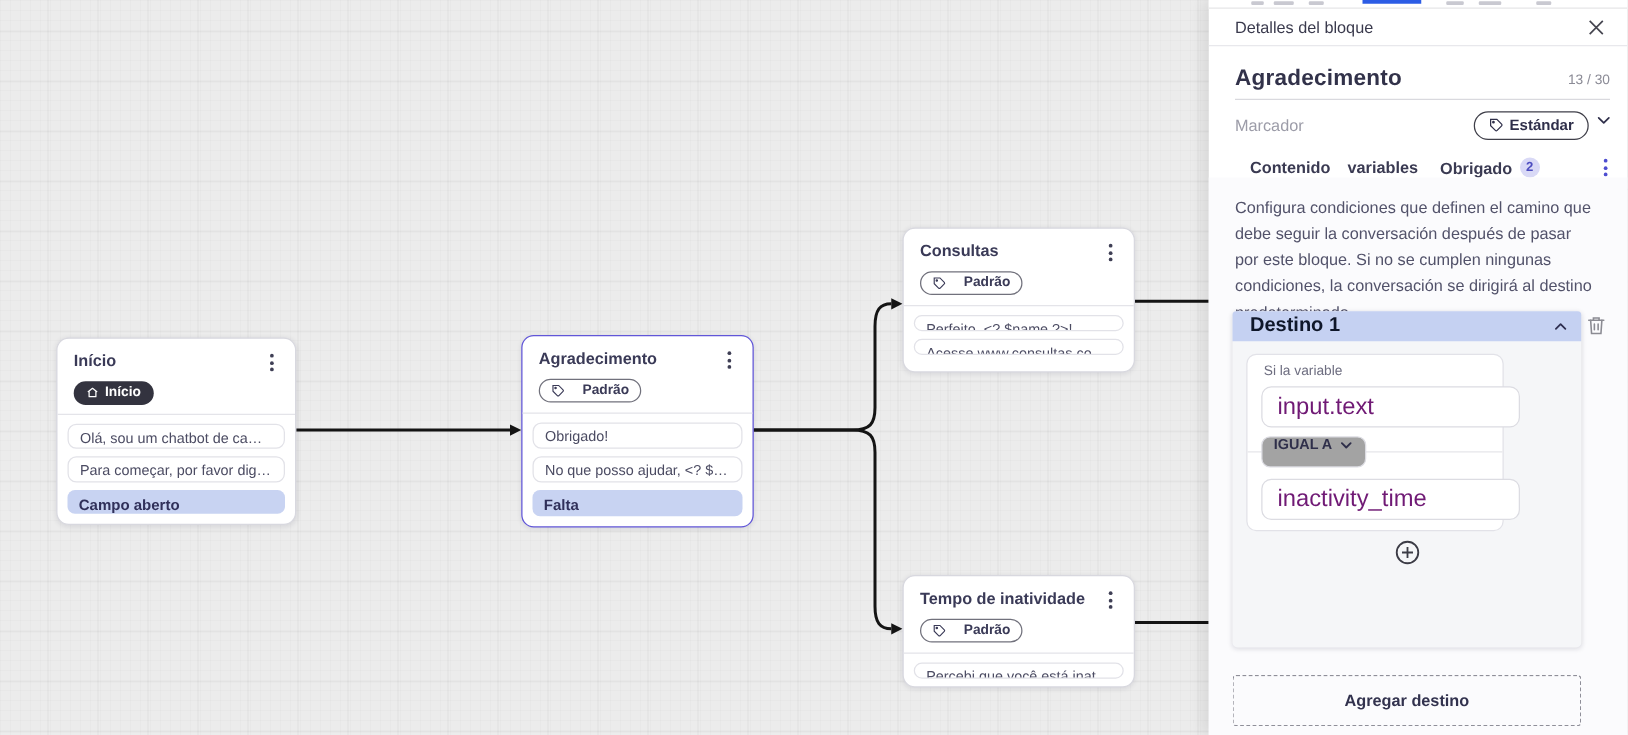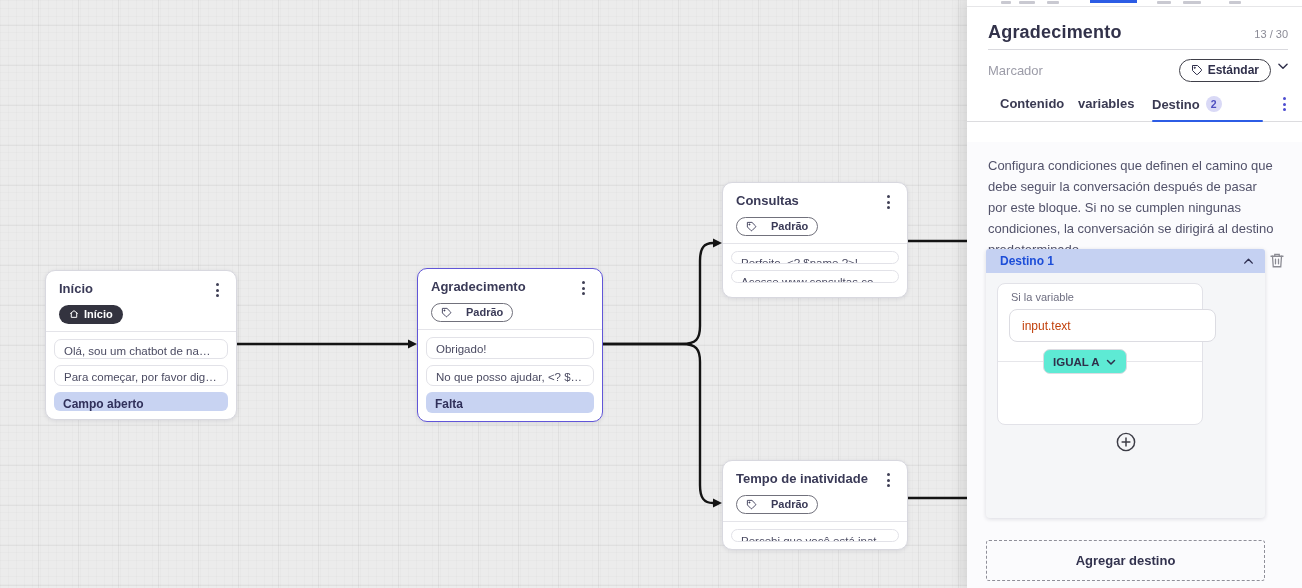--- a/index.html
+++ b/index.html
@@ -90,37 +90,37 @@
   .tabs .kebab i { background:#4d4dd0; }
 
   .p-body { position:absolute; top:142px; bottom:0; left:0; right:0; background:#fbfbfd; }
   .desc { position:absolute; left:21px; top:13px; width:288px; font-size:13px;
     line-height:21px; color:#52526a; }
 
   .dest-card { position:absolute; left:19px; top:107px; width:279px; height:269px;
     background:#f5f6f8; border-radius:4px; box-shadow:0 1px 4px rgba(20,20,50,.14); }
   .dest-head { height:24px; background:#c5d1f2; border-radius:3px 3px 0 0;
     display:flex; align-items:center; justify-content:space-between; padding:0 10px 0 14px; cursor:pointer; }
-  .dest-head-label { font-size:12px; font-weight:700; color:#1d4ed8; }
+  .dest-head-label { font-size:16px; font-weight:700; color:#0f172a; }
   .chev-up { width:13px; height:13px; color:#2e2e50; }
   .trash-btn { position:absolute; left:301px; top:108px; width:18px; height:20px;
     color:#8b8b93; cursor:pointer; }
 
   .cond-zone { position:relative; height:189px; }
   .cond-card { position:absolute; left:11px; top:10px; width:206px; height:142px;
     background:#fff; border:1px solid #e2e2e8; border-radius:8px; }
   .cond-label { position:absolute; left:13px; top:7px; font-size:11px; color:#6e6e80; }
   .cond-input { position:absolute; left:11px; width:207px; height:33px; border:1px solid #dcdce2;
     border-radius:8px; background:#fff; font-family:"Liberation Sans",sans-serif;
-    font-size:12px; color:#c2410c; padding:0 12px; outline:none; }
+    font-size:19px; color:#701a75; padding:0 12px; outline:none; }
   .inp-1 { top:25px; } .inp-2 { top:99px; }
   .cond-split { position:absolute; left:0; right:0; top:77px; border-top:1px solid #e6e6ea; }
-  .op-btn { position:absolute; left:11px; top:65px; height:25px; background:#5eead4;
-    border:1px solid #dcdce2; border-radius:7px; display:inline-flex; align-items:center;
-    gap:5px; padding:0 9px; font-size:11.5px; font-weight:700; color:#2f2f4a; cursor:pointer;margin-left:34px; }
+  .op-btn { position:absolute; left:11px; top:65px; height:25px; background:#a3a3a3;
+    border:1px solid #dcdce2; border-radius:7px; display:inline-flex; 
+    gap:5px; padding:0 9px; font-size:11.5px; font-weight:700; color:#2f2f4a; cursor:pointer; }
   .op-btn svg { width:12px; height:12px; }
   .plus-btn { position:absolute; left:50%; transform:translateX(-50%); top:158px;
     width:22px; height:22px; color:#3c3c46; cursor:pointer; }
 
   .irpara { position:absolute; left:0; right:0; top:213px; height:56px; background:#fff;
     border-top:1px solid #e8e8ec; border-radius:0 0 4px 4px; padding:8px 10px 0 14px; }
   .irpara-label { font-size:11px; color:#8a8a96; }
   .irpara-value { font-size:15px; color:#3a3a55; margin-top:3px; }
   .irpara .kebab { position:absolute; right:12px; top:18px; }
   .irpara .kebab i { background:#6f6f7c; }
@@ -162,21 +162,21 @@
     <div class="badge-row">
       <span class="badge-dark">
         <svg viewBox="0 0 24 24" fill="none" stroke="currentColor" stroke-width="2.4" stroke-linejoin="round">
             <path d="M3 11 12 4l9 7"></path>
             <path d="M5.5 9.5V20h13V9.5"></path>
           </svg>
         <span>Início</span>
       </span>
     </div>
     <div class="node-divider"></div>
-    <div class="msg-row">Olá, sou um chatbot de name!</div>
+    <div class="msg-row">Olá, sou um chatbot de camino!</div>
     <div class="msg-row">Para começar, por favor digite o ...</div>
     <div class="msg-row hl-row">Campo aberto</div>
   </div>
 
   <div class="node selected" id="node-agradecimento">
     <div class="node-head">
       <span class="node-title">Agradecimento</span>
       <span class="kebab">
           <i></i>
           <i></i>
@@ -249,20 +249,28 @@
   <div class="strip">
     <span class="blue-ind"></span>
     <span class="dash" style="left:34px;width:10px"></span>
     <span class="dash" style="left:52px;width:16px"></span>
     <span class="dash" style="left:80px;width:12px"></span>
     <span class="dash" style="left:190px;width:14px"></span>
     <span class="dash" style="left:216px;width:18px"></span>
     <span class="dash" style="left:262px;width:12px"></span>
   </div>
 
+  <div class="p-head">
+    <span class="p-head-title">Detalles del bloque</span>
+    <span class="close-x">
+      <svg viewBox="0 0 24 24" fill="none" stroke="currentColor" stroke-width="1.8">
+          <path d="M5 5 19 19 M19 5 5 19"></path>
+        </svg>
+    </span>
+  </div>
 
   <div class="p-title-row">
     <span class="block-name">Agradecimento</span>
     <span class="char-count">13 / 30</span>
   </div>
   <div class="p-rule"></div>
 
   <div class="marc-row">
     <span class="marc-label">Marcador</span>
     <span class="marc-right">
@@ -280,21 +288,21 @@
   </div>
 
   <div class="tabs">
     <span class="tab" style="left:33px">
         <span>Contenido</span>
       </span>
     <span class="tab" style="left:111px">
         <span>variables</span>
       </span>
     <span class="tab" style="left:185px">
-      <span>Destino</span>
+      <span>Obrigado</span>
       <span class="tab-badge">2</span>
     </span>
     <span class="tab-underline"></span>
     <span class="kebab">
         <i></i>
         <i></i>
         <i></i>
       </span>
   </div>
 
@@ -313,20 +321,21 @@
         <div class="cond-card">
           <span class="cond-label">Si la variable</span>
           <input class="cond-input inp-1" type="text" value="input.text" style="">
           <div class="cond-split"></div>
           <span class="op-btn">
             <span>IGUAL A</span>
             <svg viewBox="0 0 24 24" fill="none" stroke="currentColor" stroke-width="3" stroke-linecap="round" stroke-linejoin="round">
                 <polyline points="5 9 12 16 19 9"></polyline>
               </svg>
           </span>
+          <input class="cond-input inp-2" type="text" value="inactivity_time" style="">
         </div>
         <svg class="plus-btn" viewBox="0 0 24 24" fill="none" stroke="currentColor" stroke-width="1.6">
             <circle cx="12" cy="12" r="9.4"></circle>
             <path d="M12 7.2v9.6 M7.2 12h9.6"></path>
           </svg>
       </div>
 
     </div>
 
     <svg class="trash-btn" viewBox="0 0 24 24" fill="none" stroke="currentColor" stroke-width="1.7" stroke-linecap="round">

